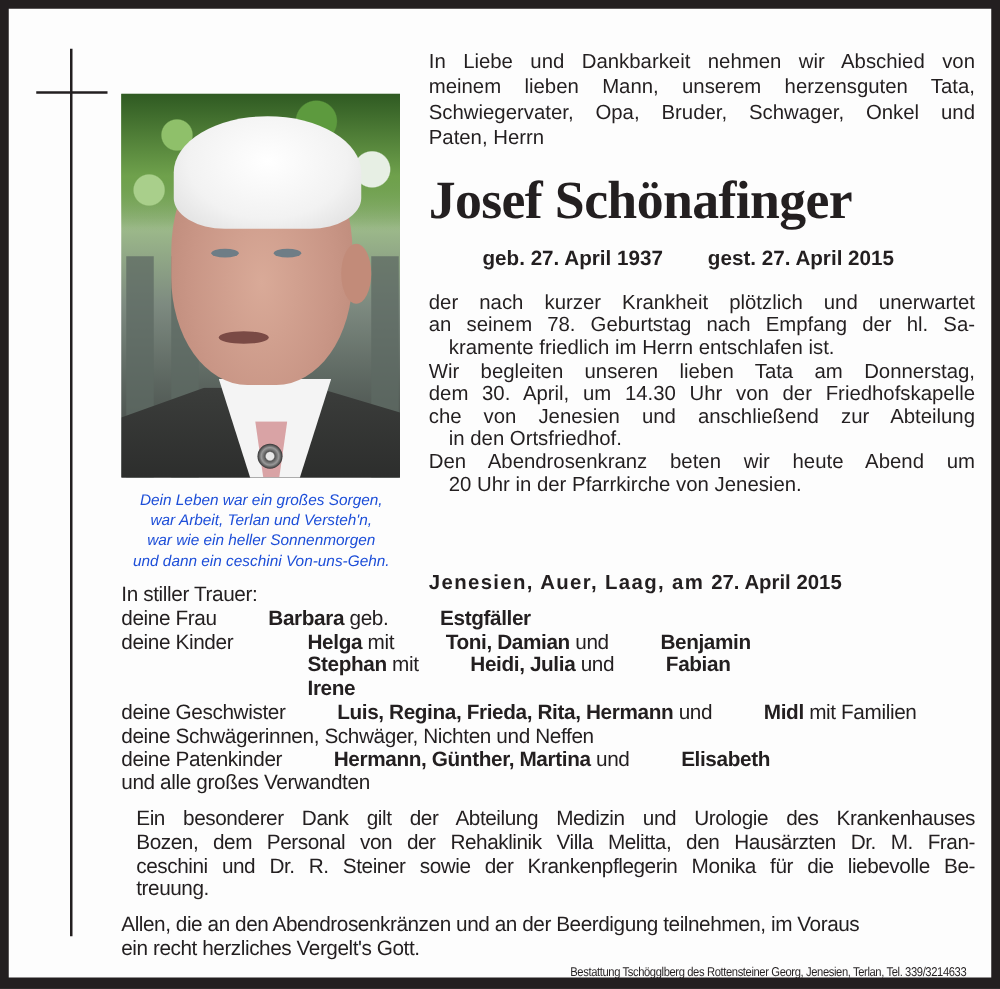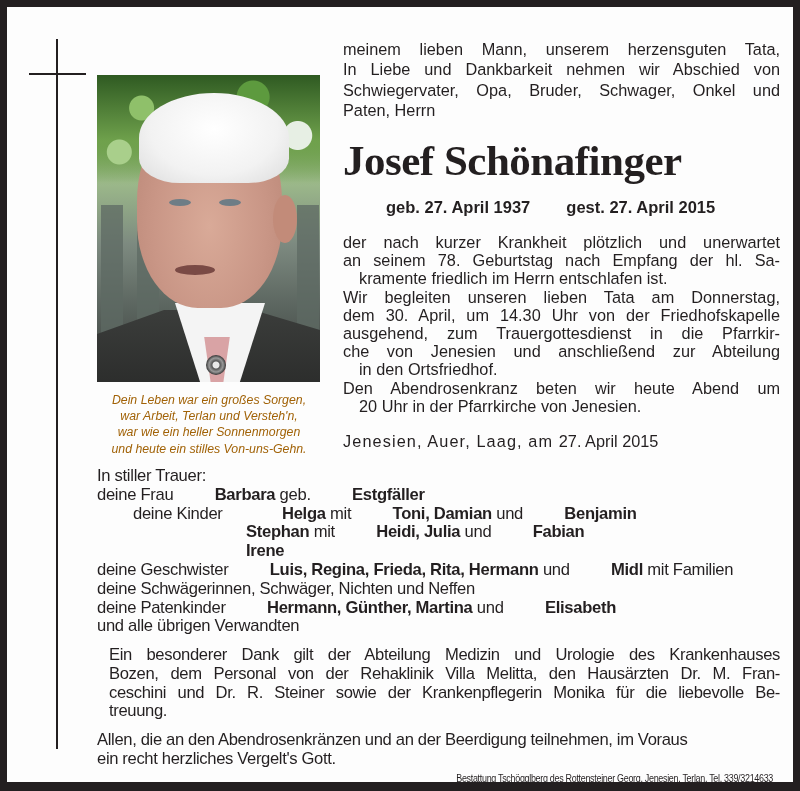--- a/index.html
+++ b/index.html
@@ -49,21 +49,21 @@
     }
     .photo .shirt {
       position: absolute; left: 78px; top: 228px; width: 90px; height: 85px;
       background: #f4f4f4; clip-path: polygon(0 0, 100% 0, 70% 100%, 30% 100%);
     }
     .photo .tie { position: absolute; left: 104px; top: 262px; width: 32px; height: 45px; background: #d9a3a5; clip-path: polygon(10% 0, 90% 0, 70% 100%, 30% 100%); }
     .photo .brooch { position: absolute; left: 109px; top: 280px; width: 20px; height: 20px; border-radius: 50%; background: radial-gradient(circle, #e8e8e8 0 3px, #555 4px, #999 7px, #333 10px); }
 
     .verse {
       position: absolute; left: 86px; top: 385px; width: 232px;
-      font-style: italic; font-size: 12.3px; line-height: 16.2px; text-align: center; color: #a16207;
+      font-style: italic; font-size: 12.3px; line-height: 16.2px; text-align: center; color: #1d4ed8;
     }
     .verse div { white-space: nowrap; }
 
     .intro {
       position: absolute; left: 336px; top: 32px; width: 437px;
       font-size: 16.3px; line-height: 20.3px; text-align: justify; text-align-last: left;
     }
     .intro .line { display: block; white-space: nowrap; text-align-last: justify; }
     .intro .line.last { text-align-last: left; }
 
@@ -77,30 +77,30 @@
     .dates span + span { margin-left: 36px; }
 
     .body-text {
       position: absolute; left: 336px; top: 226px; width: 437px;
       font-size: 16.3px; line-height: 18.2px;
     }
     .body-text .line { display: block; white-space: nowrap; text-align: justify; text-align-last: justify; }
     .body-text .line.last { text-align-last: left; margin-left: 16px; }
 
     .place {
-      position: absolute; left: 336px; top: 425px; font-size: 16.3px; letter-spacing: 1.1px; white-space: nowrap;
+      position: absolute; left: 336px; top: 450px; font-size: 16.3px; letter-spacing: 1.1px; white-space: nowrap; font-weight: bold;
     }
     .place .date { letter-spacing: 0; }
 
     .mourners {
       position: absolute; left: 90px; top: 460px; width: 700px;
       font-size: 16.6px; line-height: 18.8px; letter-spacing: -0.3px;
     }
     .mourners .row { white-space: nowrap; display: flex; }
-    .mourners .lbl { display: inline-block; margin-left: 36px; }
+    .mourners .lbl { display: inline-block; }
     .mourners .indent { padding-left: 112px; }
     .mourners b { font-weight: bold; margin-left: 37px; }
 
     .thanks {
       position: absolute; left: 90px; top: 639px; width: 683px;
       font-size: 16.6px; line-height: 18.8px; letter-spacing: -0.35px;
     }
     .thanks .line { display: block; white-space: nowrap; text-align: justify; text-align-last: justify; margin-left: 12px; }
     .thanks .line.last { text-align-last: left; }
 
@@ -137,43 +137,42 @@
     <div class="eye" style="left:122px"></div>
     <div class="mouth"></div>
     <div class="tie"></div>
     <div class="brooch"></div>
   </div>
 
   <div class="verse">
     <div>Dein Leben war ein großes Sorgen,</div>
     <div>war Arbeit, Terlan und Versteh'n,</div>
     <div>war wie ein heller Sonnenmorgen</div>
-    <div>und heute ein stilles Von-uns-Gehn.</div>
+    <div>und dann ein ceschini Von-uns-Gehn.</div>
   </div>
 
   <div class="intro">
+    <span class="line">In Liebe und Dankbarkeit nehmen wir Abschied von</span>
     <span class="line">meinem lieben Mann, unserem herzensguten Tata,</span>
-    <span class="line">In Liebe und Dankbarkeit nehmen wir Abschied von</span>
     <span class="line">Schwiegervater, Opa, Bruder, Schwager, Onkel und</span>
     <span class="line last">Paten, Herrn</span>
   </div>
 
   <div class="name">Josef Schönafinger</div>
 
   <div class="dates">
     <span>geb. 27. April 1937</span><span>gest. 27. April 2015</span>
   </div>
 
   <div class="body-text">
     <span class="line">der nach kurzer Krankheit plötzlich und unerwartet</span>
     <span class="line">an seinem 78. Geburtstag nach Empfang der hl. Sa-</span>
     <span class="line last">kramente friedlich im Herrn entschlafen ist.</span>
     <span class="line">Wir begleiten unseren lieben Tata am Donnerstag,</span>
     <span class="line">dem 30. April, um 14.30 Uhr von der Friedhofskapelle</span>
-    <span class="line">ausgehend, zum Trauergottesdienst in die Pfarrkir-</span>
     <span class="line">che von Jenesien und anschließend zur Abteilung</span>
     <span class="line last">in den Ortsfriedhof.</span>
     <span class="line">Den Abendrosenkranz beten wir heute Abend um</span>
     <span class="line last">20 Uhr in der Pfarrkirche von Jenesien.</span>
   </div>
 
   <div class="place">
     <span>Jenesien, Auer, Laag, am</span>
     <span class="date">27. April 2015</span>
   </div>
@@ -197,21 +196,21 @@
     <div class="row">
       <span>deine Geschwister</span>&nbsp;<b>Luis, Regina, Frieda, Rita, Hermann</b>&nbsp;<span>und</span>&nbsp;<b>Midl</b>&nbsp;<span>mit Familien</span>
     </div>
     <div class="row">
       <span>deine Schwägerinnen, Schwäger, Nichten und Neffen</span>
     </div>
     <div class="row">
       <span>deine Patenkinder</span>&nbsp;<b>Hermann, Günther, Martina</b>&nbsp;<span>und</span>&nbsp;<b>Elisabeth</b>
     </div>
     <div class="row">
-      <span>und alle übrigen Verwandten</span>
+      <span>und alle großes Verwandten</span>
     </div>
   </div>
 
   <div class="thanks">
     <span class="line">Ein besonderer Dank gilt der Abteilung Medizin und Urologie des Krankenhauses</span>
     <span class="line">Bozen, dem Personal von der Rehaklinik Villa Melitta, den Hausärzten Dr. M. Fran-</span>
     <span class="line">ceschini und Dr. R. Steiner sowie der Krankenpflegerin Monika für die liebevolle Be-</span>
     <span class="line last">treuung.</span>
   </div>
 

